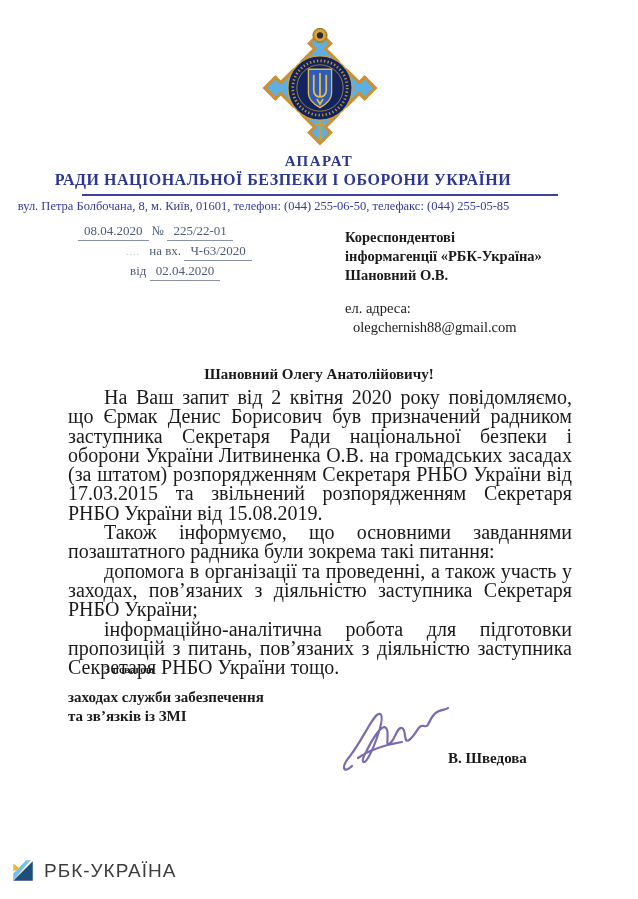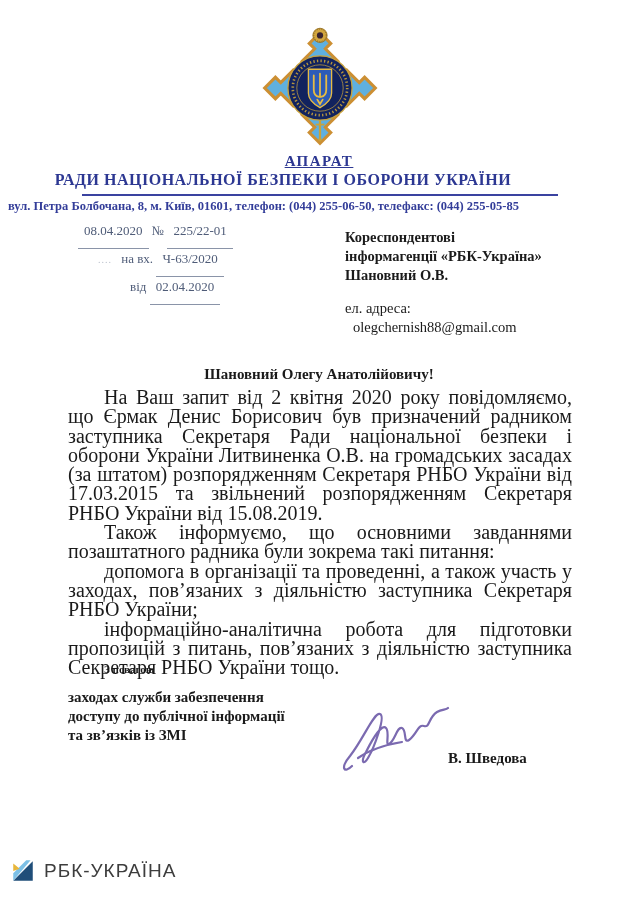--- a/index.html
+++ b/index.html
@@ -9,42 +9,42 @@
     margin:0 auto;
     background:#ffffff;
     font-family:"Liberation Serif", serif;
     color:#1a1a1a;
     overflow:hidden;
   }
   
   .emblem{position:absolute;left:257px;top:22px;width:126px;height:132px;}
   .org1{
     position:absolute;left:0;top:153px;width:638px;text-align:center;
-    font-weight:bold;font-size:15px;letter-spacing:1.5px;color:#2c3792;text-decoration:underline;
+    font-weight:bold;font-size:15px;letter-spacing:1.5px;color:#2c3792;
   }
   .org2{
     position:absolute;left:0;top:171px;width:566px;text-align:center;
     font-weight:bold;font-size:16px;letter-spacing:0.5px;color:#2c3792;
   }
   .head-rule{
     position:absolute;left:82px;top:194px;width:476px;height:2px;background:#3a43a0;
   }
   .addr{
     position:absolute;left:0;top:199px;width:527px;text-align:center;
-    font-size:12.5px;color:#333d99;font-weight:bold;
+    font-size:12.5px;color:#333d99;
   }
   
   .reg{
     position:absolute;left:78px;top:222px;width:250px;
     font-size:13px;color:#4f5c78;line-height:17px;
   }
   .reg .row{white-space:nowrap;margin-bottom:1px;}
-  .reg .row2{margin-left:20px;}
+  .reg .row2{margin-left:48px;}
   .reg .row3{margin-left:52px;}
-  .u{border-bottom:1px solid #8a94a8;padding:0 6px 9px 6px;display:inline-block;}
+  .u{border-bottom:1px solid #8a94a8;padding:0 6px 1px 6px;display:inline-block;}
   .dots{color:#8a94a8;opacity:.6;letter-spacing:1px;font-size:10px;margin-right:6px;}
   
   .addressee{
     position:absolute;left:345px;top:228px;width:270px;
     font-size:14.5px;line-height:19px;font-weight:bold;
   }
   .addressee .email-label{font-weight:normal;margin-top:14px;}
   .addressee .email{font-weight:normal;margin-left:8px;}
   
   .salutation{
@@ -142,21 +142,20 @@
   <div class="body-text">
     <p>На Ваш запит від 2 квітня 2020 року повідомляємо, що Єрмак Денис Борисович був призначений радником заступника Секретаря Ради національної безпеки і оборони України Литвиненка О.В. на громадських засадах (за штатом) розпорядженням Секретаря РНБО України від 17.03.2015 та звільнений розпорядженням Секретаря РНБО України від 15.08.2019.</p>
     <p>Також інформуємо, що основними завданнями позаштатного радника були зокрема такі питання:</p>
     <p>допомога в організації та проведенні, а також участь у заходах, пов’язаних з діяльністю заступника Секретаря РНБО України;</p>
     <p>інформаційно-аналітична робота для підготовки пропозицій з питань, пов’язаних з діяльністю заступника Секретаря РНБО України тощо.</p>
   </div>
 
   <div class="regards">З повагою</div>
   <div class="role">
     <div>заходах служби забезпечення</div>
-    <div>доступу до публічної інформації</div>
     <div>та зв’язків із ЗМІ</div>
   </div>
 
   <svg class="sig-svg" viewBox="0 0 125 88" xmlns="http://www.w3.org/2000/svg">
     <g stroke="#7b6ab0" stroke-width="2.2" fill="none" stroke-linecap="round">
       <path d="M14,70 C6,78 2,72 12,60 C26,42 36,16 42,18 C48,20 36,52 30,62 C26,69 22,67 28,56 C36,40 44,28 48,32 C52,36 47,50 51,48 C57,45 59,30 64,32 C69,34 65,48 71,44 C79,38 80,28 86,30 C92,32 90,22 99,16 C104,13 108,14 110,12"></path>
       <path d="M20,62 C34,52 52,48 64,46"></path>
     </g>
   </svg>
 

